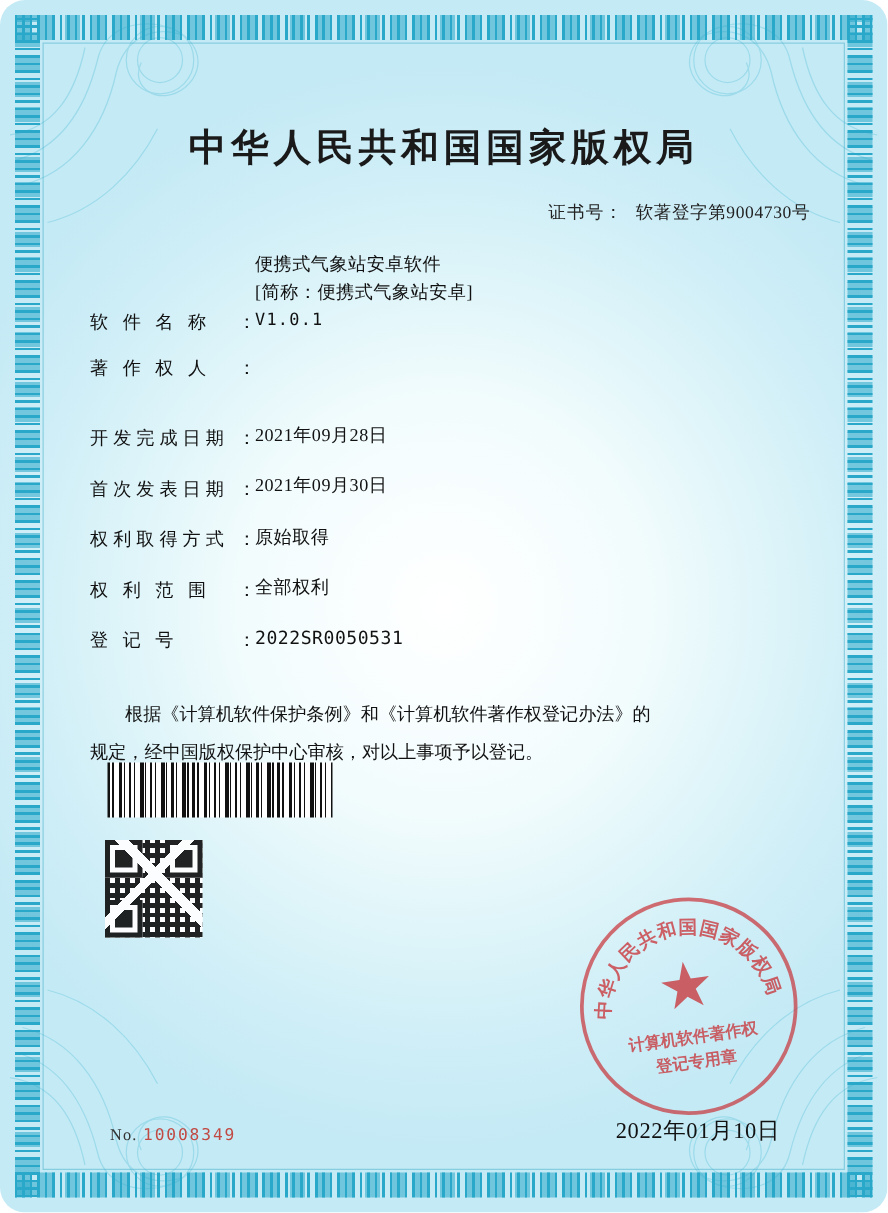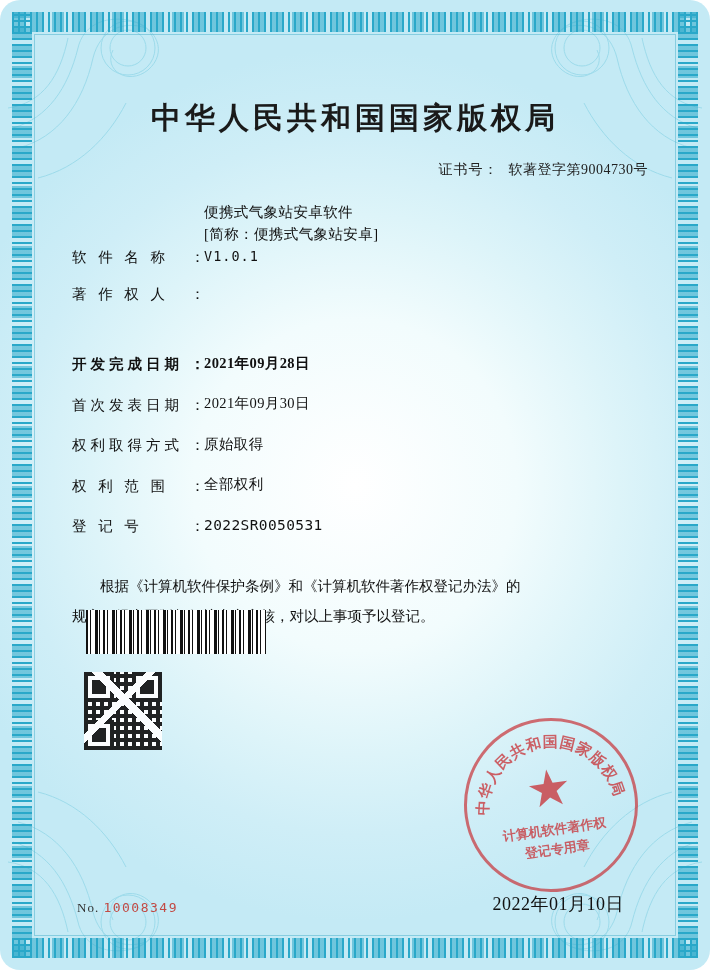--- a/index.html
+++ b/index.html
@@ -113,21 +113,21 @@
     width:14px;flex:0 0 14px;
     text-align:left;
   }
   .row .val{
     font-size:14.5px;
     letter-spacing:.4px;
     line-height:1.55;
   }
   .val .sub{display:block;}
   .mono{font-family:"DejaVu Sans Mono", monospace;font-size:13.5px;letter-spacing:1px;}
-  .gap-lg{margin-top:48px;font-weight:bold;}
+  .gap-lg{margin-top:34px;}
   .gap-md{margin-top:18px;}
 
   .para{
     margin-top:36px;
     padding:0 16px 0 22px;
     font-size:14.5px;
     line-height:2.05;
     color:#111;
     text-align:justify;
   }
@@ -166,21 +166,21 @@
     position:absolute;width:22px;height:22px;
     border:4px solid #111;background:#fff;
   }
   .qr .eye i{position:absolute;inset:4px;background:#111;display:block;}
   .qr .e1{left:0;top:0;}
   .qr .e2{right:0;top:0;}
   .qr .e3{left:0;bottom:0;}
 
   .serial{
     position:absolute;
-    left:77px;bottom:54px;
+    left:88px;bottom:54px;
     font-size:13px;
     color:#b03a3a;
     letter-spacing:1px;
     text-align:center;
   }
   .serial .no{color:#333;font-family:"Liberation Serif",serif;}
   .serial .digits{font-family:"DejaVu Sans Mono", monospace;color:#c24a44;letter-spacing:1.5px;}
 
   .issue-date{
     position:absolute;

